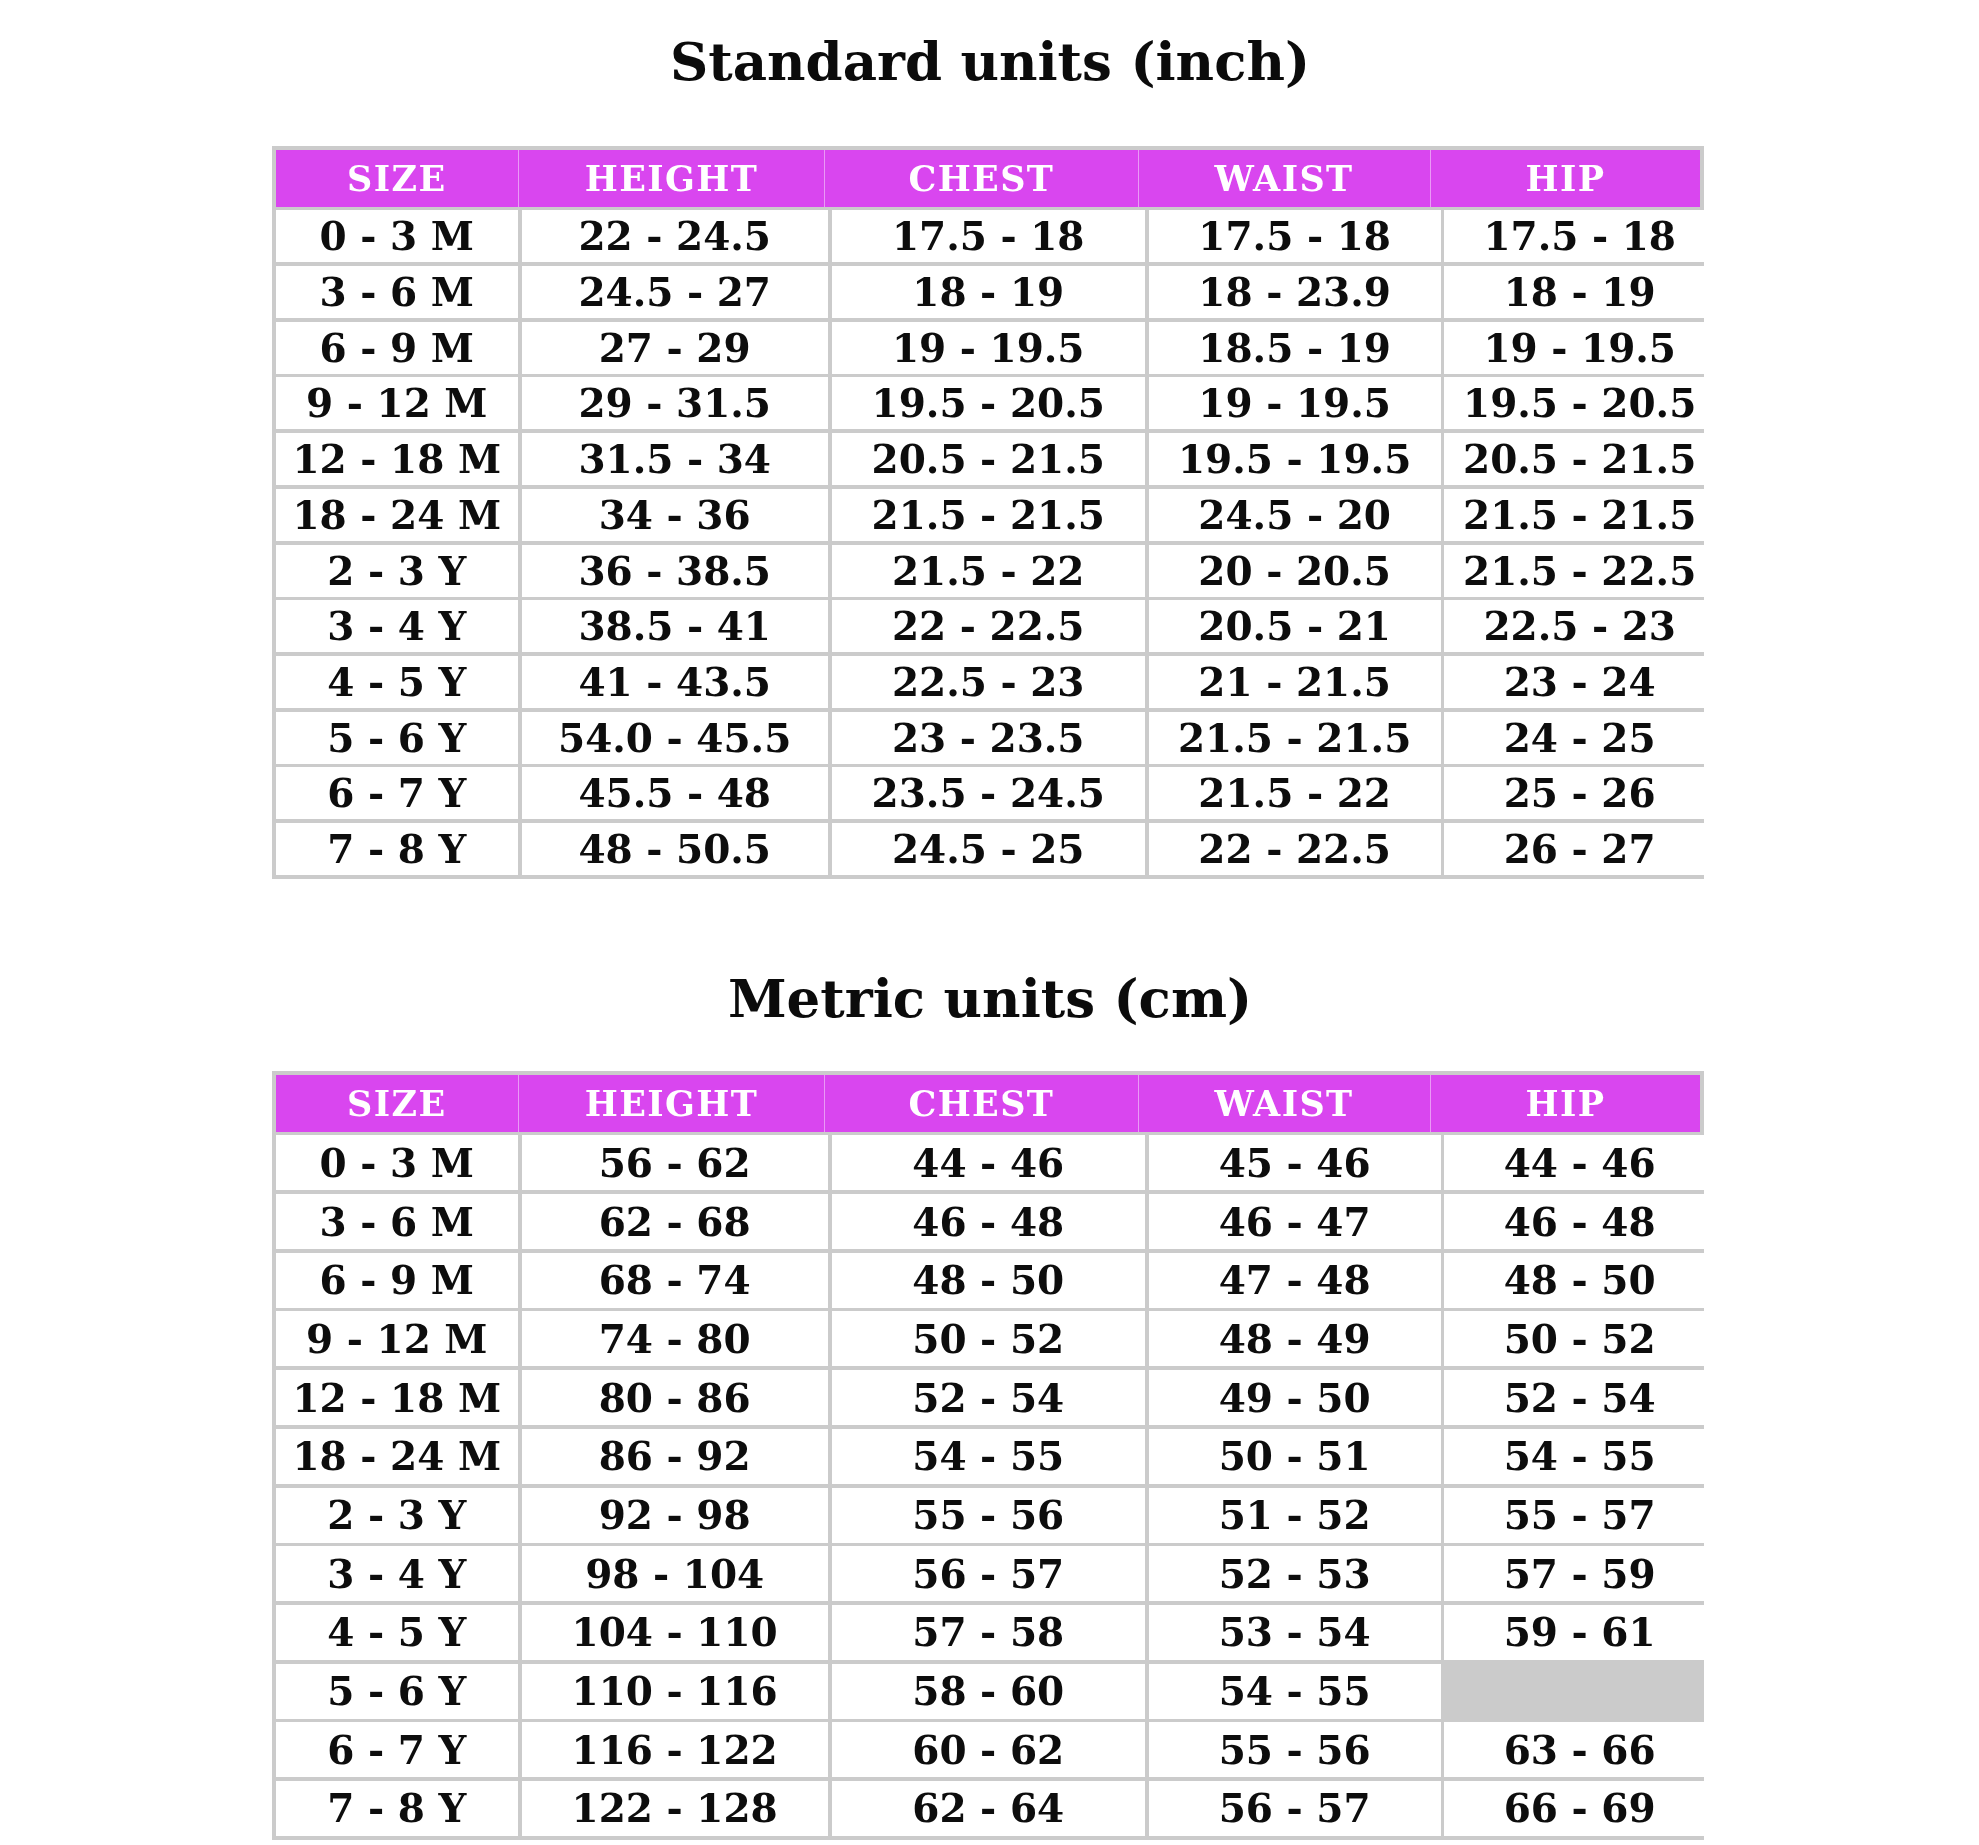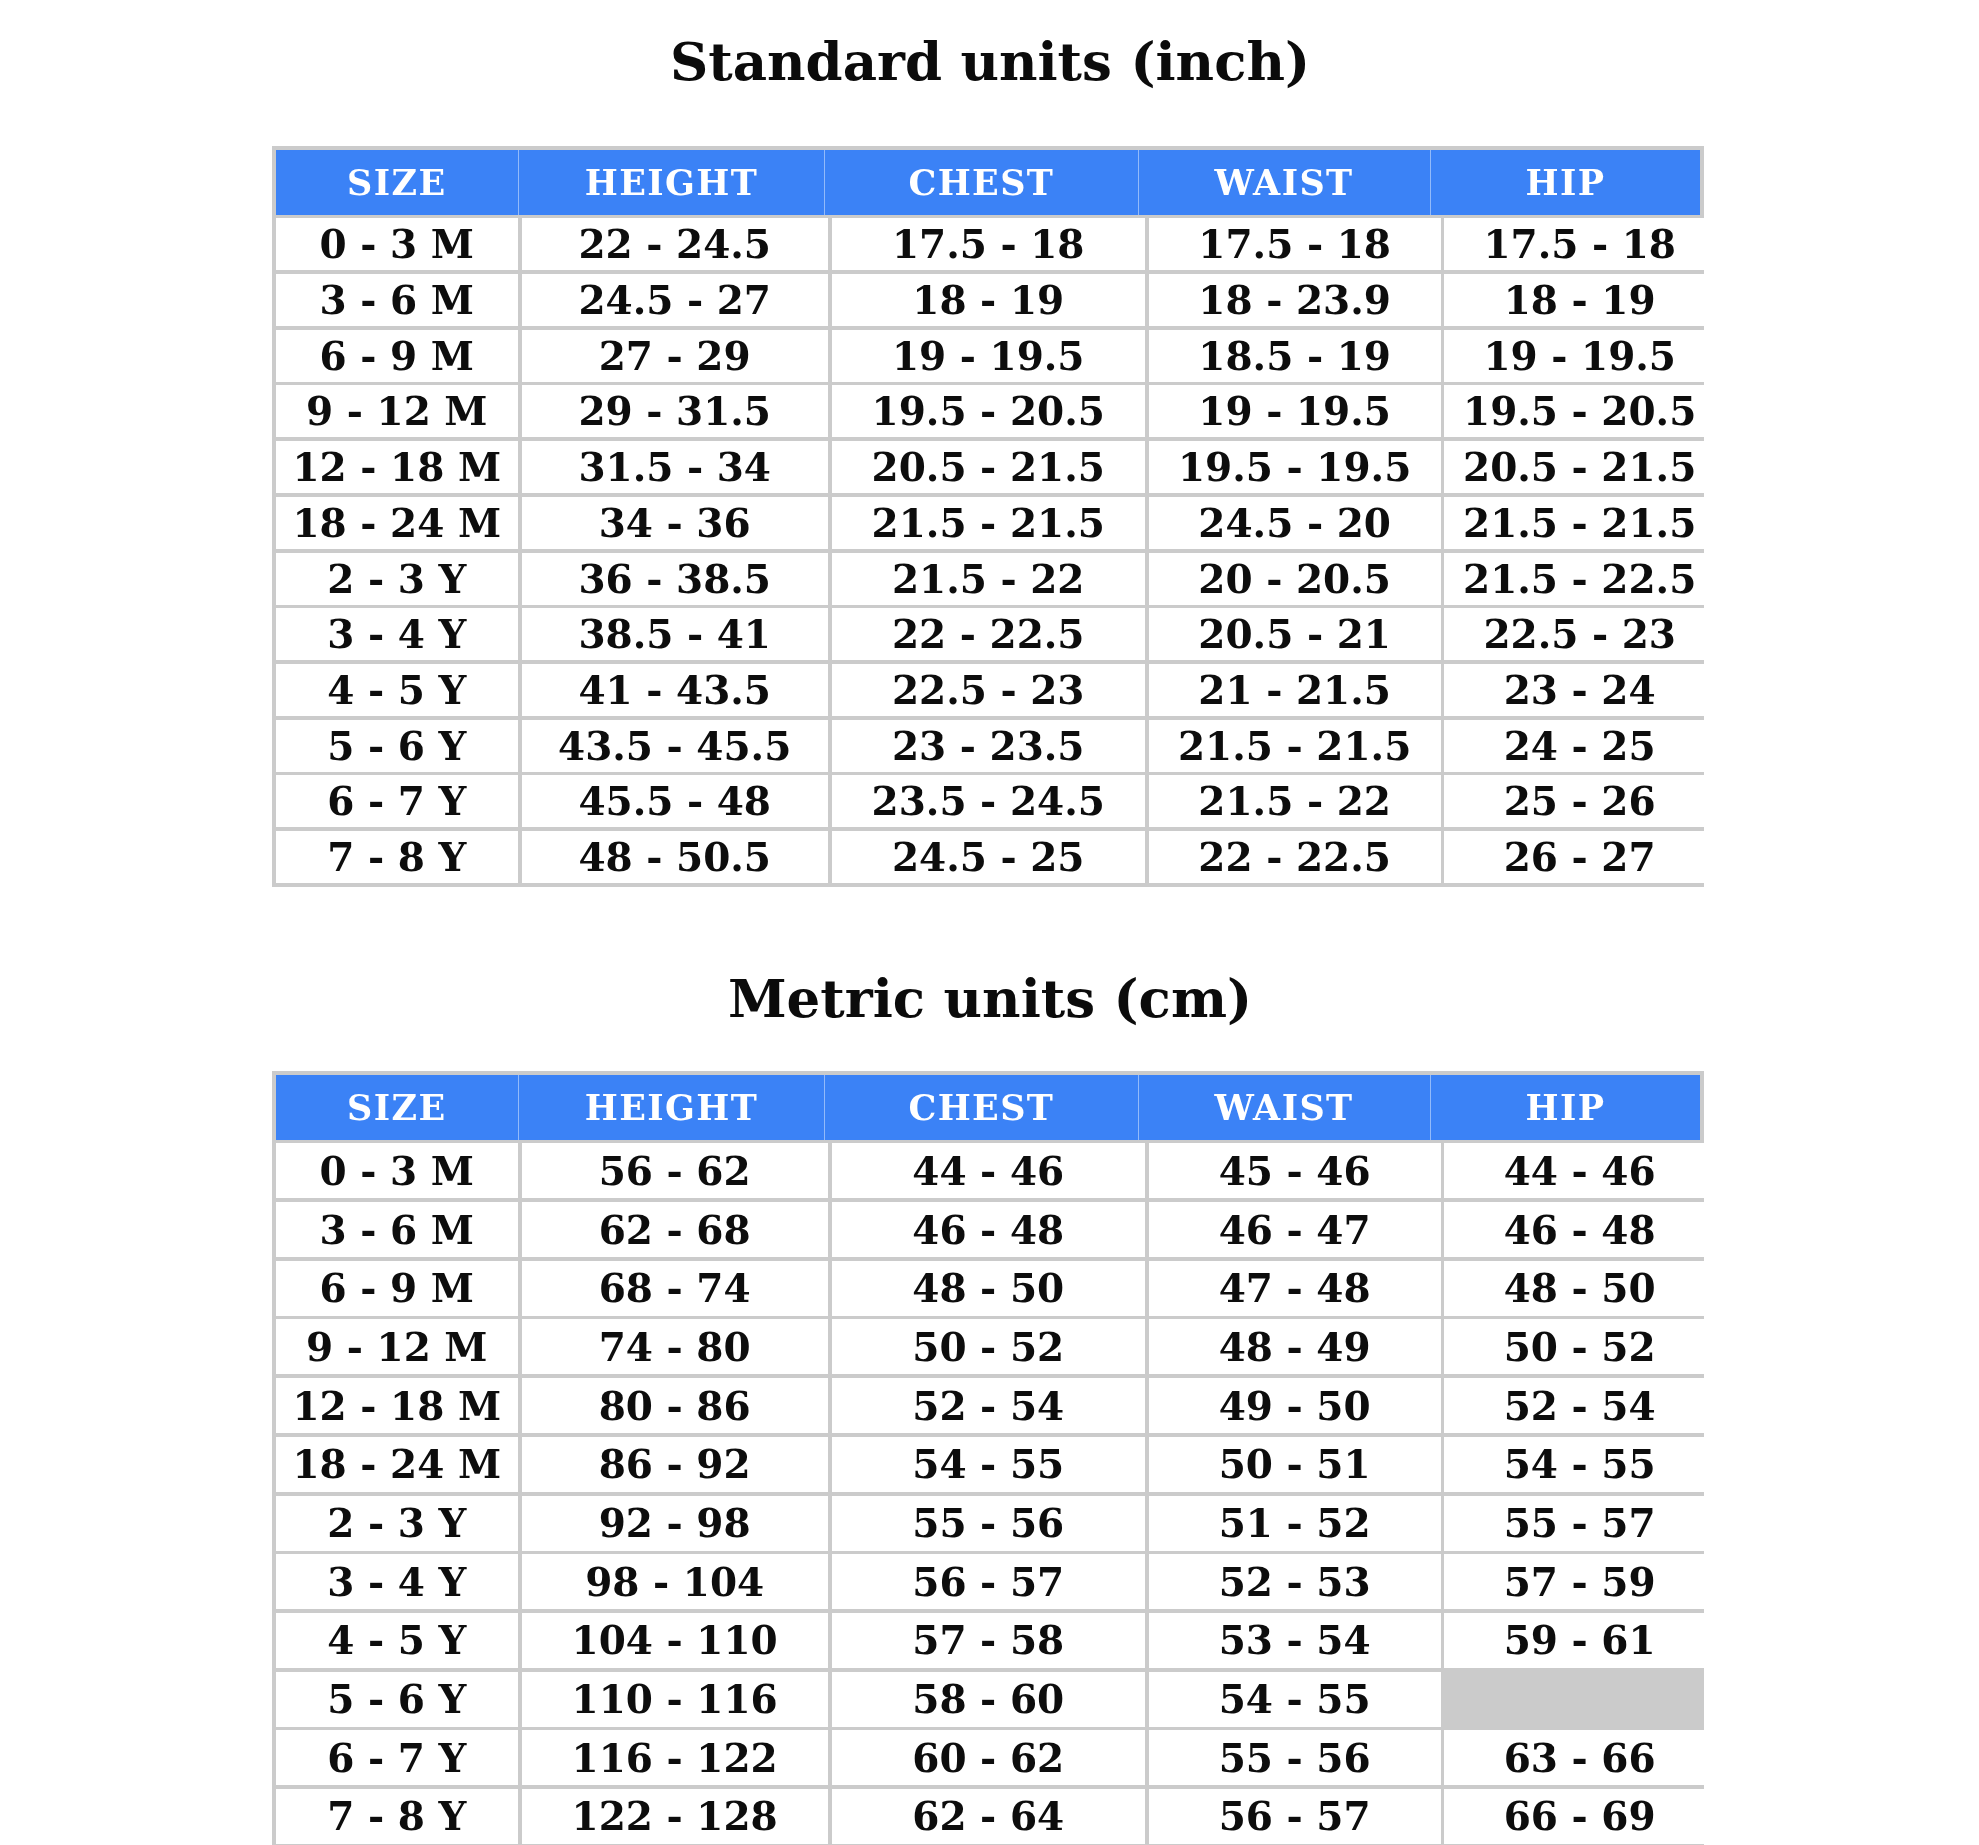--- a/index.html
+++ b/index.html
@@ -34,22 +34,22 @@
     display: flex;
     flex-direction: column;
     gap: 3.7px;
   }
   #table-1 { top: 146px; }
   #table-2 { top: 1071px; }
 
   .thead {
     display: grid;
     grid-template-columns: 17% 21.5% 22% 20.5% 19%;
-    background: #3b82f6;
-    height: 65px;
+    background: #d946ef;
+    height: 57px;
   }
   .th {
     display: flex;
     align-items: center;
     justify-content: center;
     color: #ffffff;
     font-weight: bold;
     font-size: 35px;
     letter-spacing: 1.4px;
   }
@@ -153,21 +153,21 @@
         </div>
         <div class="trow">
           <div class="td">4 - 5 Y</div>
           <div class="td">41 - 43.5</div>
           <div class="td">22.5 - 23</div>
           <div class="td">21 - 21.5</div>
           <div class="td">23 - 24</div>
         </div>
         <div class="trow">
           <div class="td">5 - 6 Y</div>
-          <div class="td">43.5 - 45.5</div>
+          <div class="td">54.0 - 45.5</div>
           <div class="td">23 - 23.5</div>
           <div class="td">21.5 - 21.5</div>
           <div class="td">24 - 25</div>
         </div>
         <div class="trow">
           <div class="td">6 - 7 Y</div>
           <div class="td">45.5 - 48</div>
           <div class="td">23.5 - 24.5</div>
           <div class="td">21.5 - 22</div>
           <div class="td">25 - 26</div>

